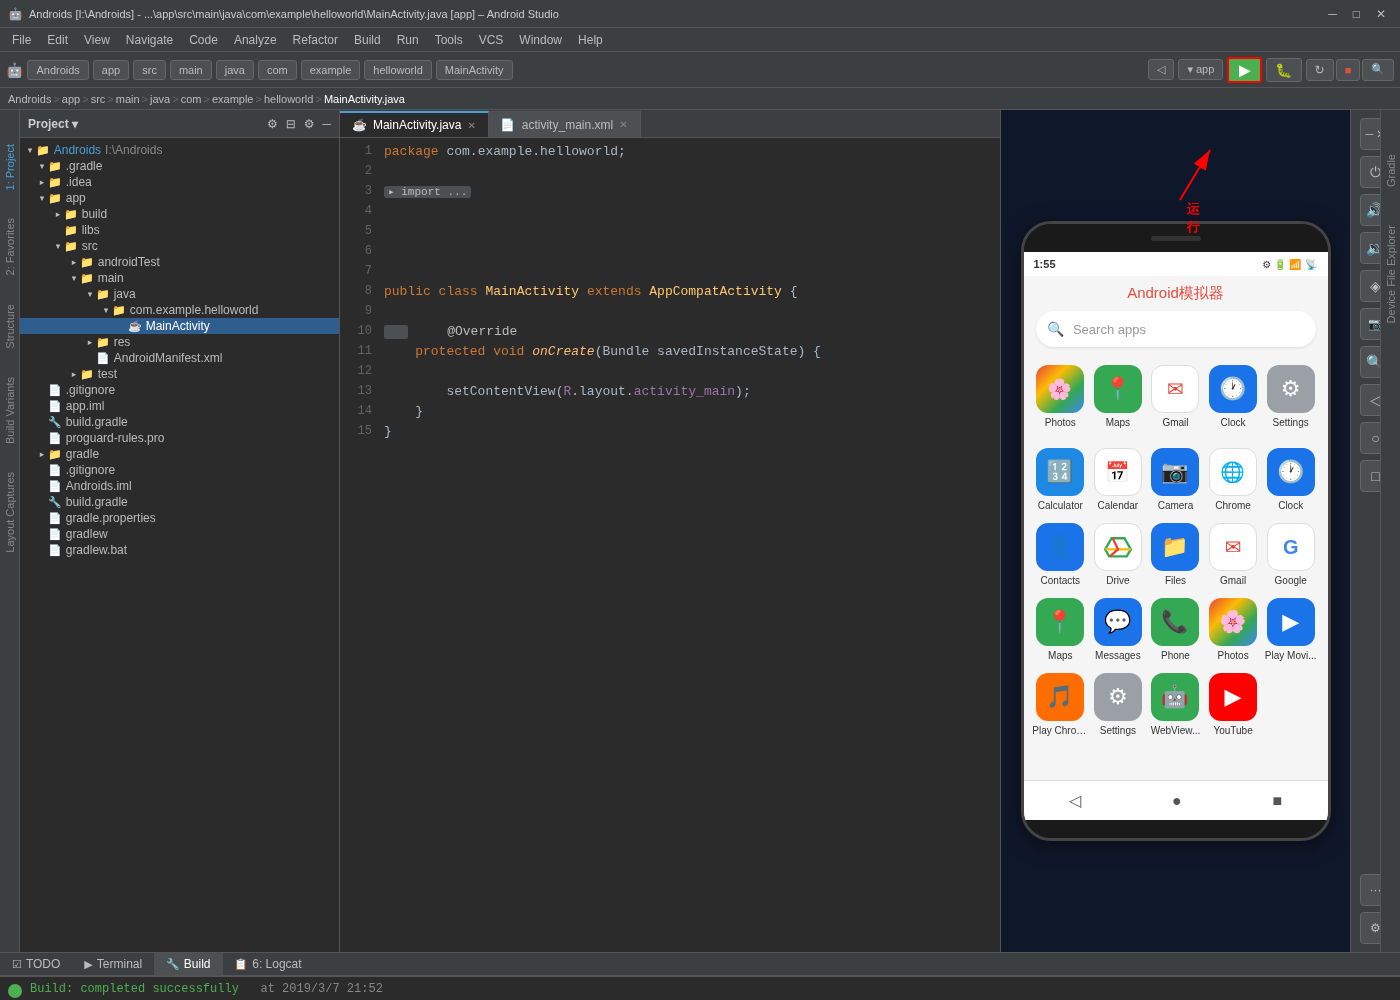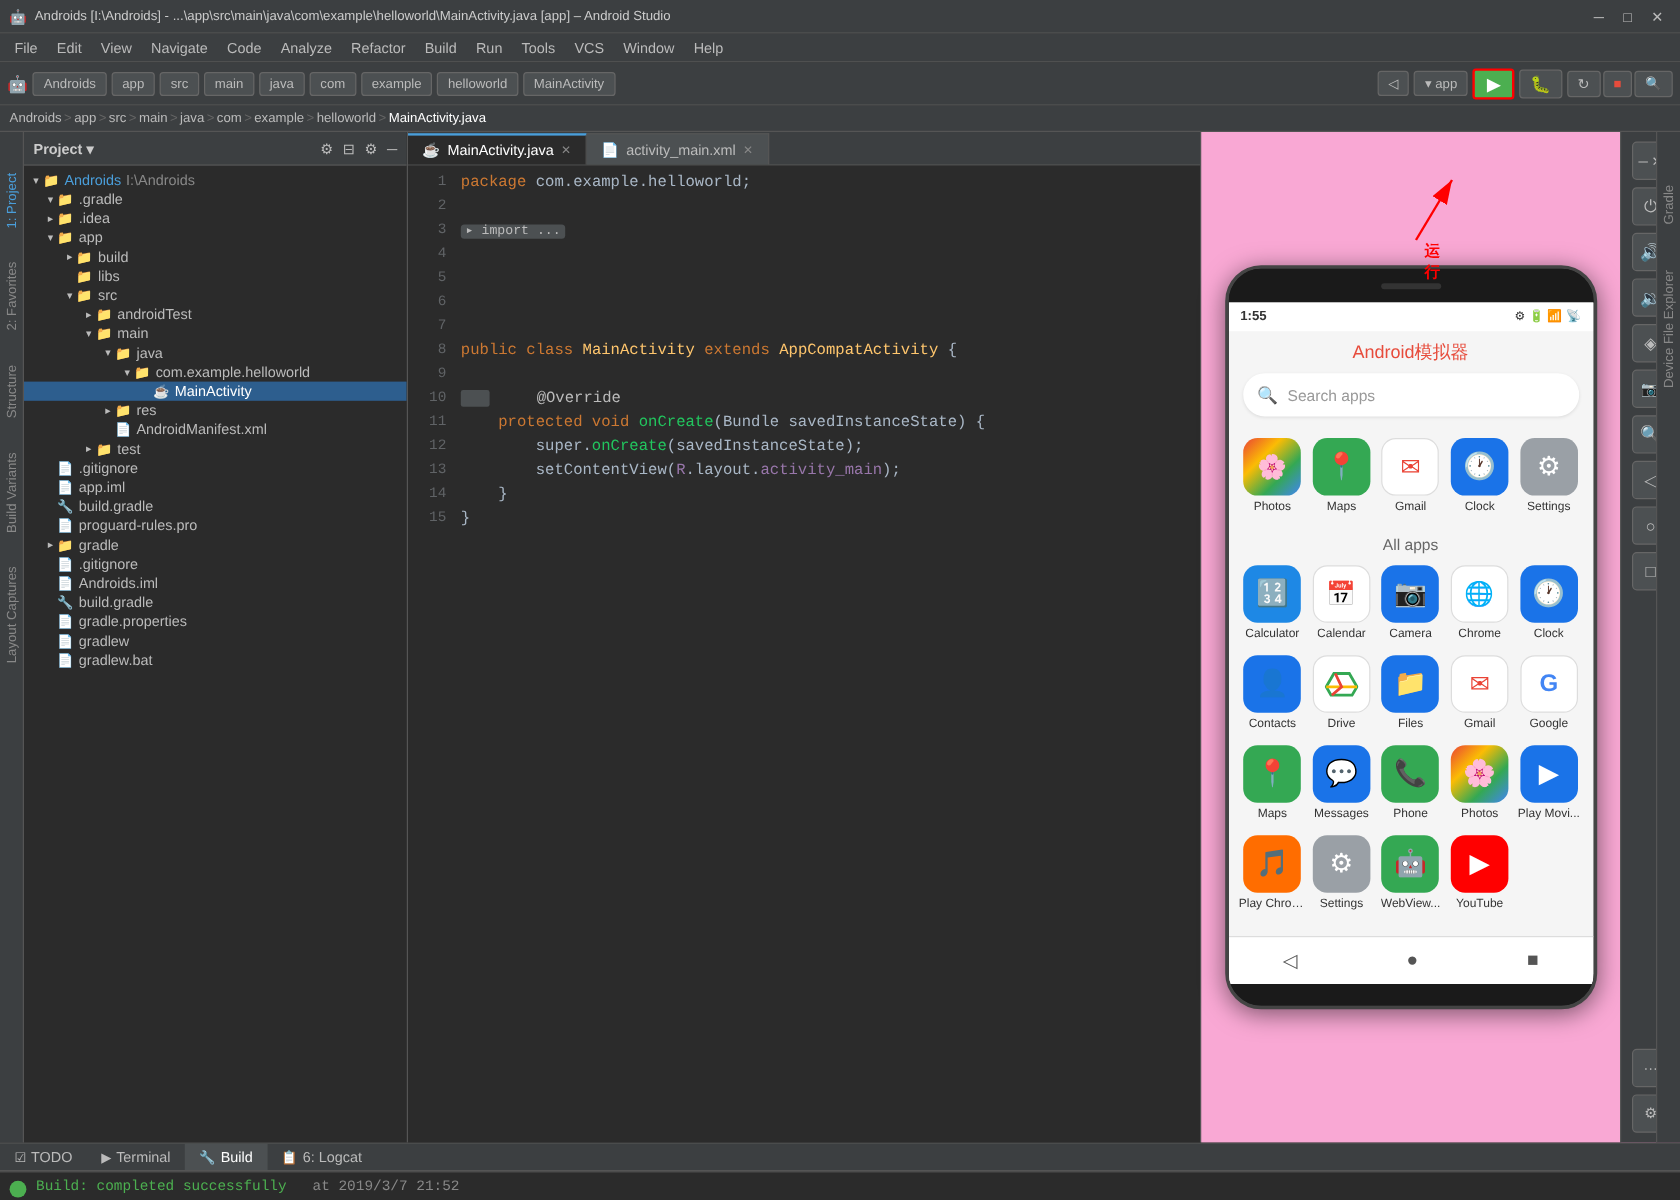--- a/index.html
+++ b/index.html
@@ -184,40 +184,40 @@
       text-align: right;
       padding-right: 8px;
       color: #606366;
       font-size: 12px;
       flex-shrink: 0;
       user-select: none;
     }
     .line-content { padding-left: 4px; white-space: pre; }
     .kw { color: #cc7832; }
     .class-name { color: #ffc66d; }
-    .method { color: #22c55e; }
+    .method { color: #fdba74; font-style: italic; }
     .annotation { color: #bbb; }
 
     
     #emulator-panel {
       width: 380px;
       background: #1a1a1a;
       border-left: 1px solid #555;
       display: flex;
       flex-direction: column;
       position: relative;
     }
 
     
     #phone-container {
       flex: 1;
       display: flex;
       align-items: center;
       justify-content: center;
-      background: #f9a8d4;
+      background: #0f172a;
       position: relative;
     }
     #phone-frame {
       width: 340px;
       height: 680px;
       background: #1a1a1a;
       border-radius: 36px;
       border: 3px solid #444;
       display: flex;
       flex-direction: column;
@@ -746,21 +746,20 @@
           <span style="width:24px;height:14px;background:#4c5052;border-radius:2px;display:inline-block;font-size:9px;color:#ccc;text-align:center;line-height:14px;margin-right:4px;"></span>
           <span class="annotation">    @Override</span>
         </span>
       </div>
       <div class="code-line">
         <span class="line-num">11</span>
         <span class="line-content"><span class="kw">    protected void</span> <span class="method">onCreate</span><span style="color:#a9b7c6;">(Bundle savedInstanceState) {</span></span>
       </div>
       <div class="code-line">
         <span class="line-num">12</span>
-        <span class="line-content"><span style="color:#a9b7c6;">        super.</span><span class="method">onCreate</span><span style="color:#a9b7c6;">(savedInstanceState);</span></span>
       </div>
       <div class="code-line">
         <span class="line-num">13</span>
         <span class="line-content"><span style="color:#a9b7c6;">        setContentView(</span><span style="color:#9876aa;">R</span><span style="color:#a9b7c6;">.layout.</span><span style="color:#9876aa;">activity_main</span><span style="color:#a9b7c6;">);</span></span>
       </div>
       <div class="code-line">
         <span class="line-num">14</span>
         <span class="line-content"><span style="color:#a9b7c6;">    }</span></span>
       </div>
       <div class="code-line">
@@ -833,21 +832,20 @@
               <div class="app-item">
                 <div class="app-icon clock-icon">🕐</div>
                 <span class="app-label">Clock</span>
               </div>
               <div class="app-item">
                 <div class="app-icon settings-icon">⚙</div>
                 <span class="app-label">Settings</span>
               </div>
             </div>
 
-            <div class="section-label">All apps</div>
 
             <div class="app-grid">
 
               <div class="app-item">
                 <div class="app-icon calculator-icon">🔢</div>
                 <span class="app-label">Calculator</span>
               </div>
               <div class="app-item">
                 <div class="app-icon" style="background:#fff;border:1px solid #ddd;color:#1565c0;font-size:20px;">📅</div>
                 <span class="app-label">Calendar</span>

